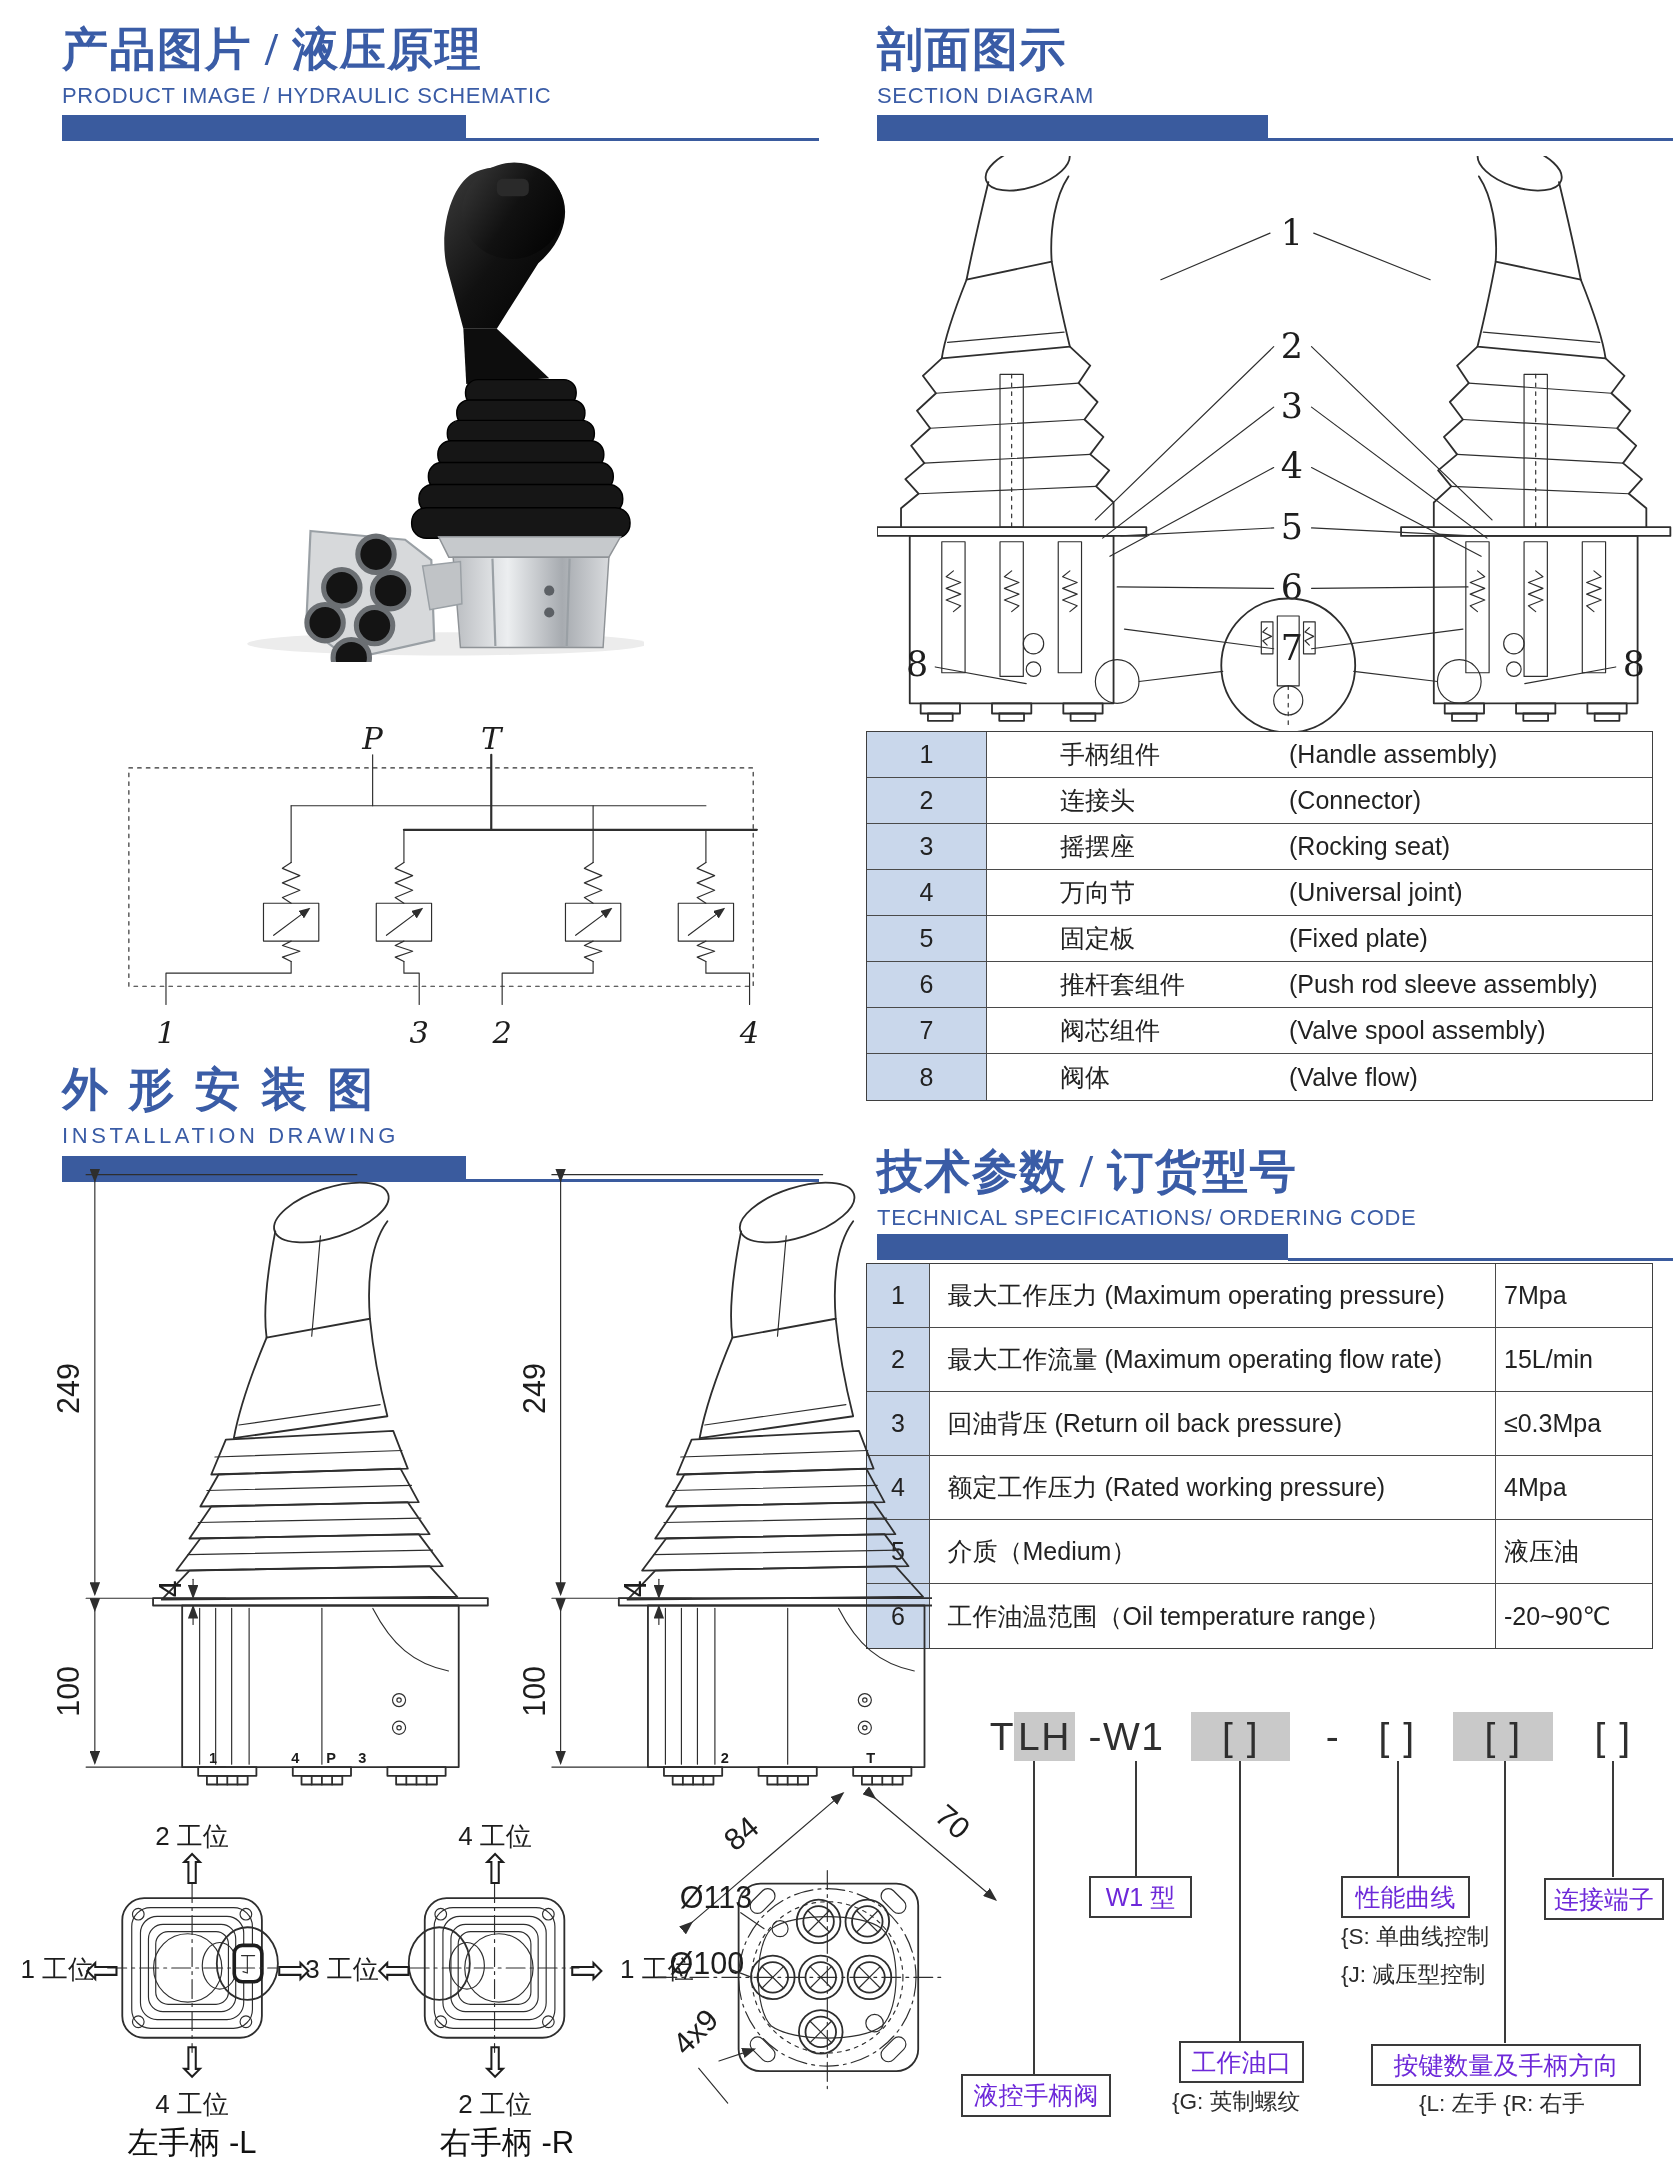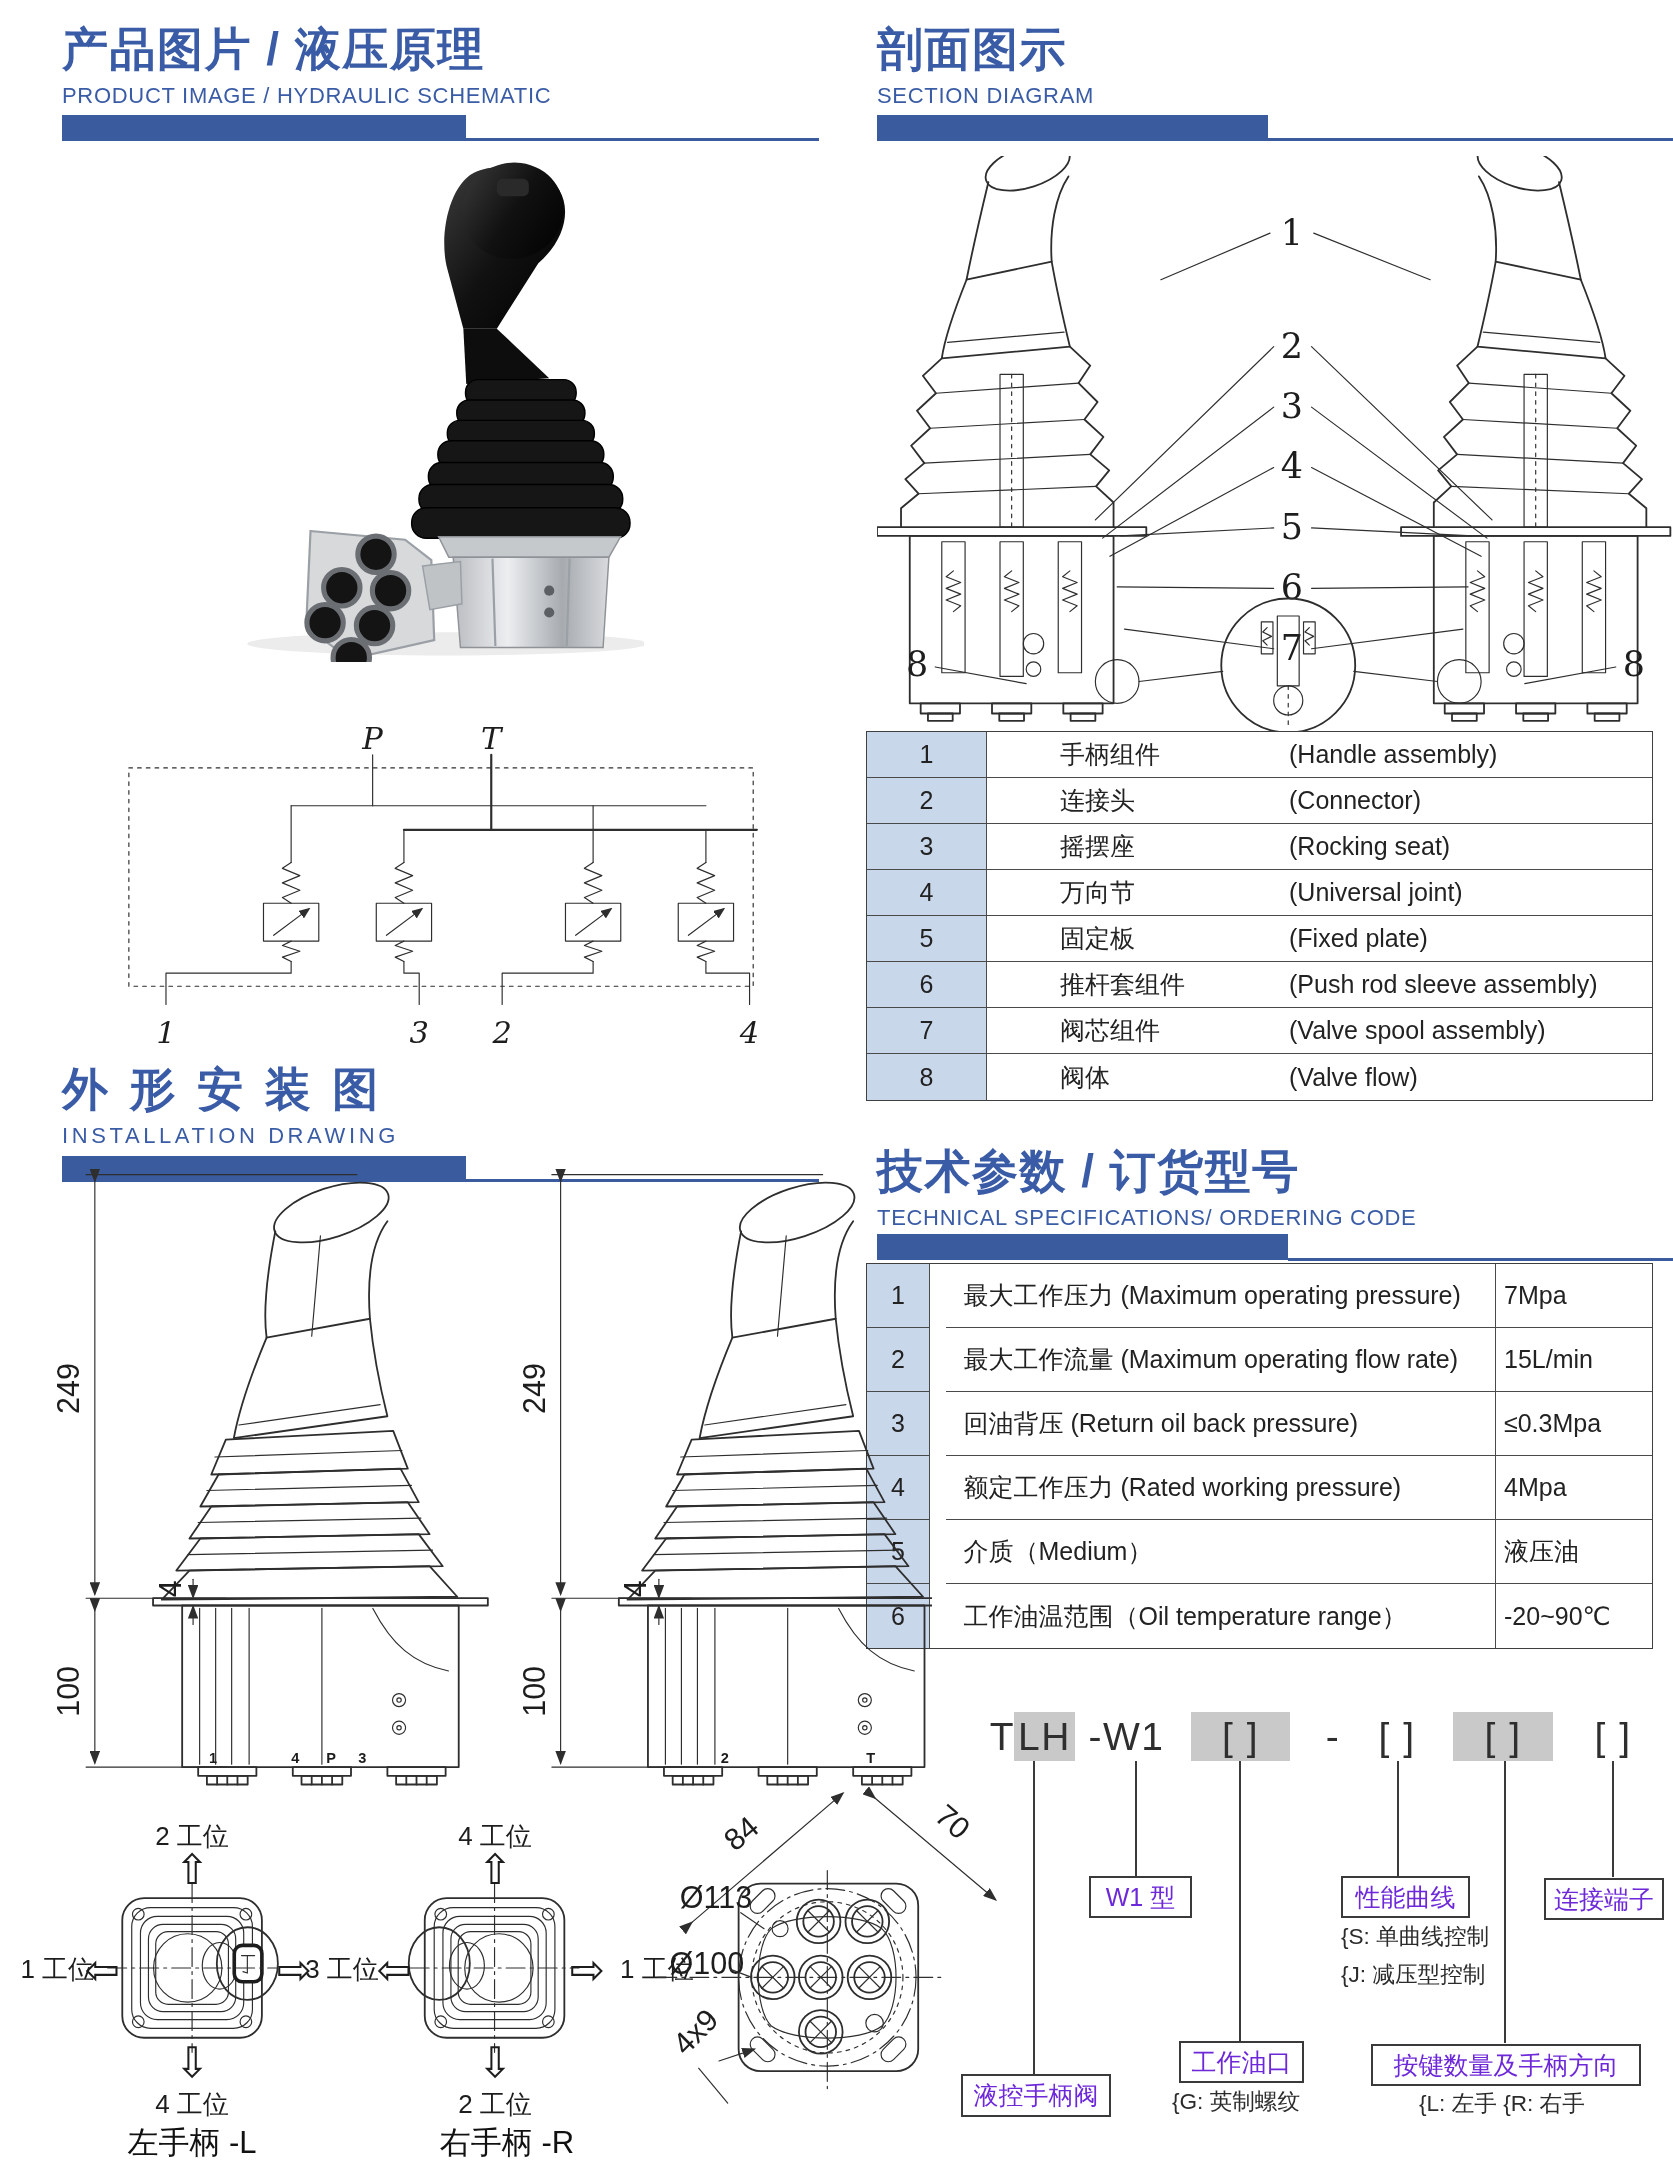--- a/index.html
+++ b/index.html
@@ -1,31 +1,31 @@
 <!DOCTYPE html>
 <html style="font-size:11.6px"><head>
 <meta charset="utf-8">
 <style>
   html,body{margin:0;padding:0;background:#fff;}
   #page{position:relative;width:1674px;height:2183px;background:#fff;overflow:hidden;
         font-family:"Liberation Sans","DejaVu Sans",sans-serif;color:#222;}
   .abs{position:absolute;}
   
-  .hzh{position:absolute;font-weight:bold;color:#3a5ca6;font-size:46px;letter-spacing:1.5px;white-space:nowrap;}
+  .hzh{position:absolute;font-weight:bold;color:#3a5ca6;font-size:46px;letter-spacing:1.5px;white-space:nowrap;font-family:Liberation Serif, serif;}
   .hen{position:absolute;color:#3a5ca6;font-size:22px;letter-spacing:0.7px;white-space:nowrap;}
   .bar{position:absolute;height:26px;background:#3a5b9e;}
   .thin{position:absolute;height:2.9px;background:#3a5b9e;}
   
   .tbl{position:absolute;display:grid;border:1.5px solid #3f3f3f;background:#fff;}
   .c{display:flex;align-items:center;border-bottom:1.5px solid #4a4a4a;font-size:25px;color:#222;white-space:nowrap;}
   .c.last{border-bottom:none;}
   .num{justify-content:center;background:#c9d7eb;border-right:1.5px solid #4a4a4a;}
   .vcell{border-left:1.5px solid #4a4a4a;padding-left:8px;}
   .zhcell{padding-left:73px;}
-  .namecell{padding-left:17.5px;margin-left:16px;}
+  .namecell{padding-left:17.5px;}
   
   .code{position:absolute;top:1712px;height:49px;display:flex;align-items:center;justify-content:center;
         font-size:39px;color:#2f2f2f;font-weight:500;white-space:nowrap;letter-spacing:1.5px;}
   .hl{background:#c9c9c9;}
   .vline{position:absolute;width:1.5px;background:#3a3a3a;}
   .obox{position:absolute;border:2.2px solid #3a3a3a;background:#fff;display:flex;align-items:center;justify-content:center;
         font-size:25px;color:#6d28d9;white-space:nowrap;}
   .onote{position:absolute;font-size:22.6px;color:#2c2c2c;white-space:nowrap;}
   
   .vlbl{position:absolute;font-size:26px;color:#1d1d1d;white-space:nowrap;}

